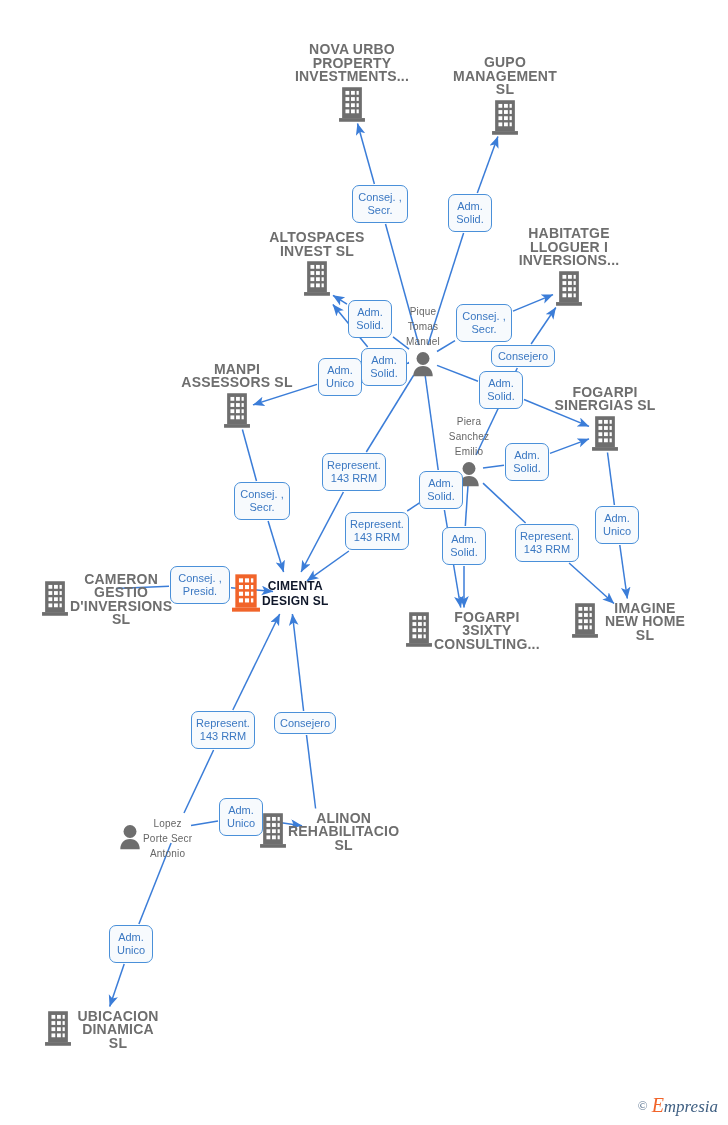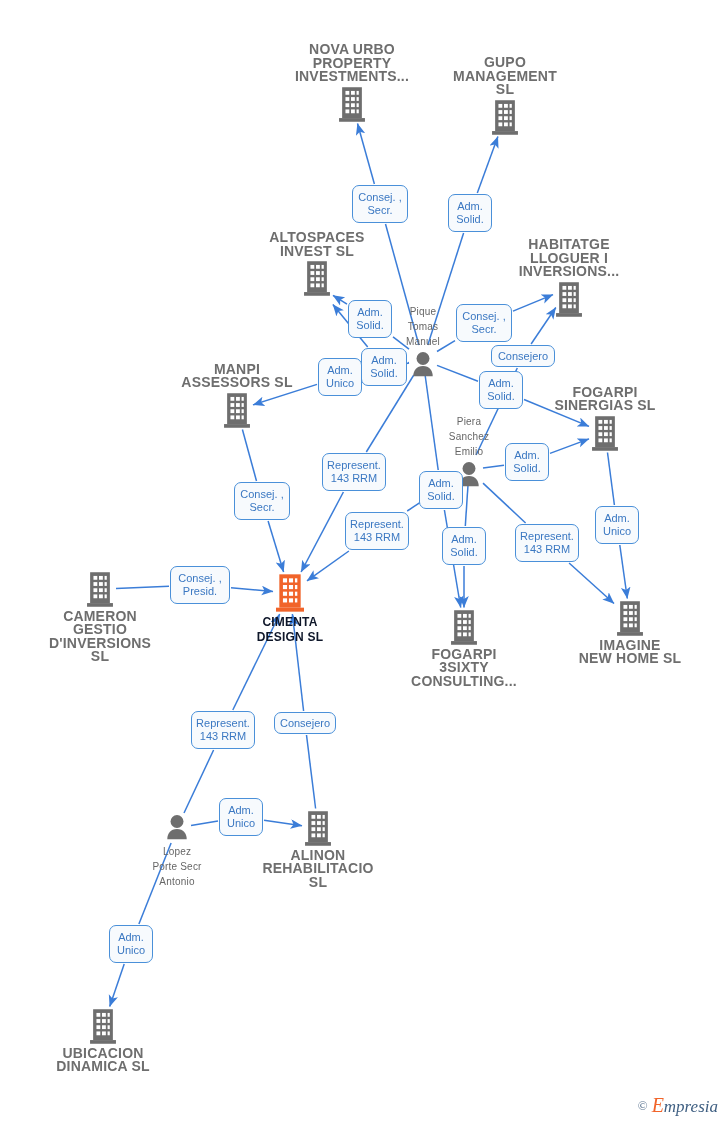--- a/index.html
+++ b/index.html
@@ -1,21 +1,21 @@
 <!DOCTYPE html>
 <html><head>
 <meta charset="utf-8">
 <style>
   html,body{margin:0;padding:0;background:#ffffff;}
   body{width:728px;height:1125px;position:relative;overflow:hidden;
        font-family:"Liberation Sans","DejaVu Sans",sans-serif;}
   #canvas{position:absolute;left:0;top:0;width:728px;height:1125px;}
   #edges{position:absolute;left:0;top:0;width:728px;height:1125px;pointer-events:none;}
 
-  .node{position:absolute;display:flex;flex-direction:column;align-items:center;
+  .node{position:absolute;display:flex;align-items:center;
         width:120px;margin-left:-60px;}
   .node .glyph{display:block;line-height:0;}
   .node .cap{font-size:14px;line-height:13.5px;color:#6e6e6e;text-align:center;
              font-weight:bold;letter-spacing:.2px;margin-top:2px;white-space:pre-line;}
   .node.person .cap{font-weight:normal;color:#666;font-size:10px;line-height:15px;}
   .node.focus .cap{color:#0f172a;font-weight:bold;font-size:12px;line-height:15px;}
   .node.cap-above{flex-direction:column-reverse;}
   .node.cap-above .cap{margin-top:0;margin-bottom:2px;}
 
   .elabel{position:absolute;background:#f7fafd;border:1.4px solid #4a90d9;
@@ -148,21 +148,21 @@
             <rect x="11.2" y="14" width="3.1" height="3.1"></rect>
             <rect x="15.7" y="14" width="1.8" height="3.1"></rect>
             <rect x="6.7" y="19" width="3.1" height="3.1"></rect>
             <rect x="11.2" y="19" width="3.1" height="3.1"></rect>
             <rect x="15.7" y="19" width="1.8" height="3.1"></rect>
           </g>
         </svg></span>
       <div class="cap">ALTOSPACES
 INVEST  SL</div>
     </div>
-    <div class="node company cap-above" style="left: 569px; top: 238px; align-items: center;">
+    <div class="node company cap-above" style="left: 569px; top: 227px; align-items: center;">
       <span class="glyph"><svg width="30" height="37" viewBox="0 0 24 30" xmlns="http://www.w3.org/2000/svg">
           <rect x="4" y="1" width="16" height="25" fill="#6e6e6e"></rect>
           <rect x="1.5" y="26" width="21" height="3" fill="#6e6e6e"></rect>
           <g fill="#ffffff">
             <rect x="6.7" y="4" width="3.1" height="3.1"></rect>
             <rect x="11.2" y="4" width="3.1" height="3.1"></rect>
             <rect x="15.7" y="4" width="1.8" height="3.1"></rect>
             <rect x="6.7" y="9" width="3.1" height="3.1"></rect>
             <rect x="11.2" y="9" width="3.1" height="3.1"></rect>
             <rect x="15.7" y="9" width="1.8" height="3.1"></rect>

